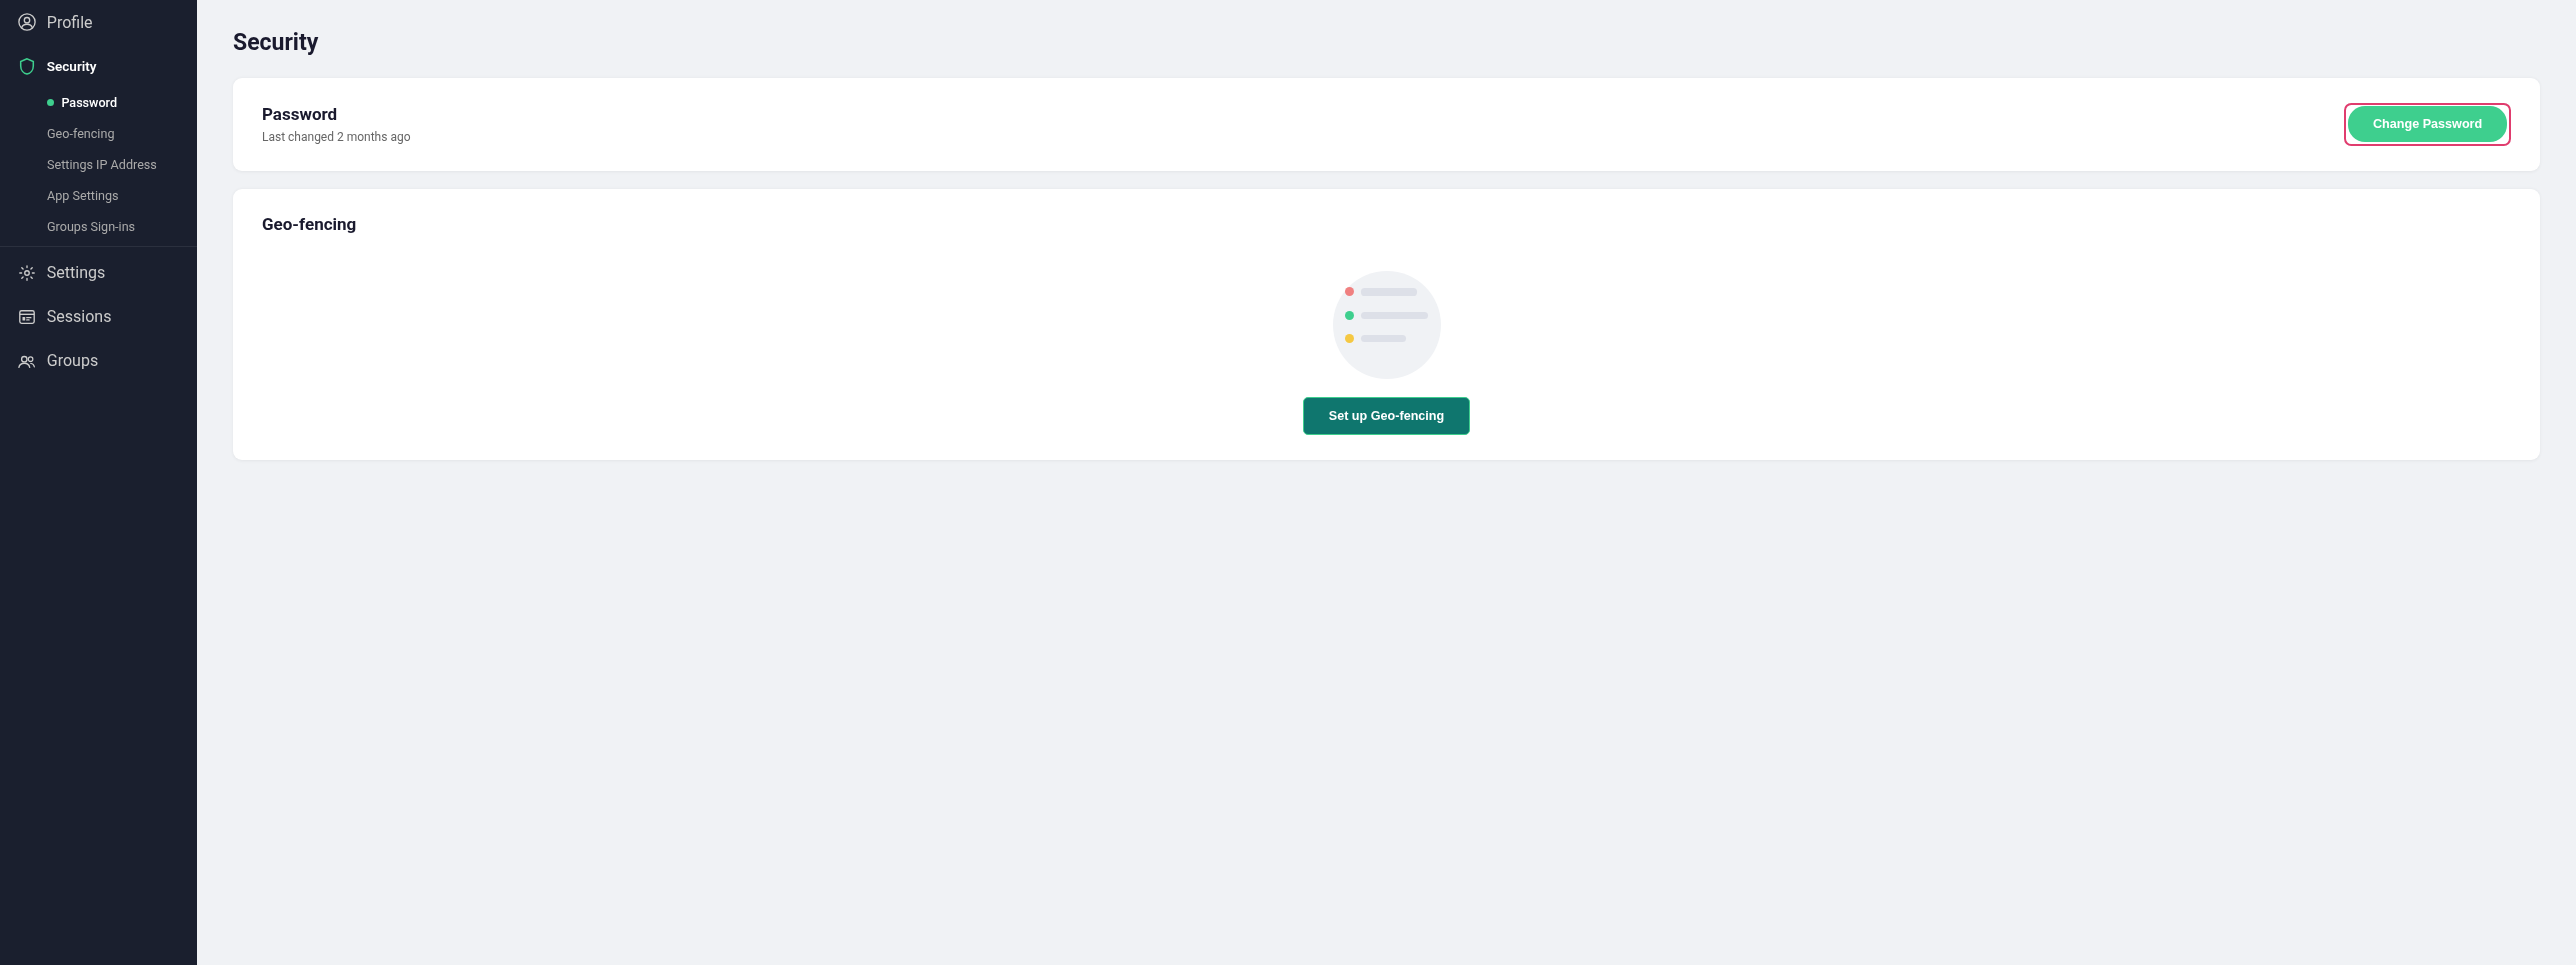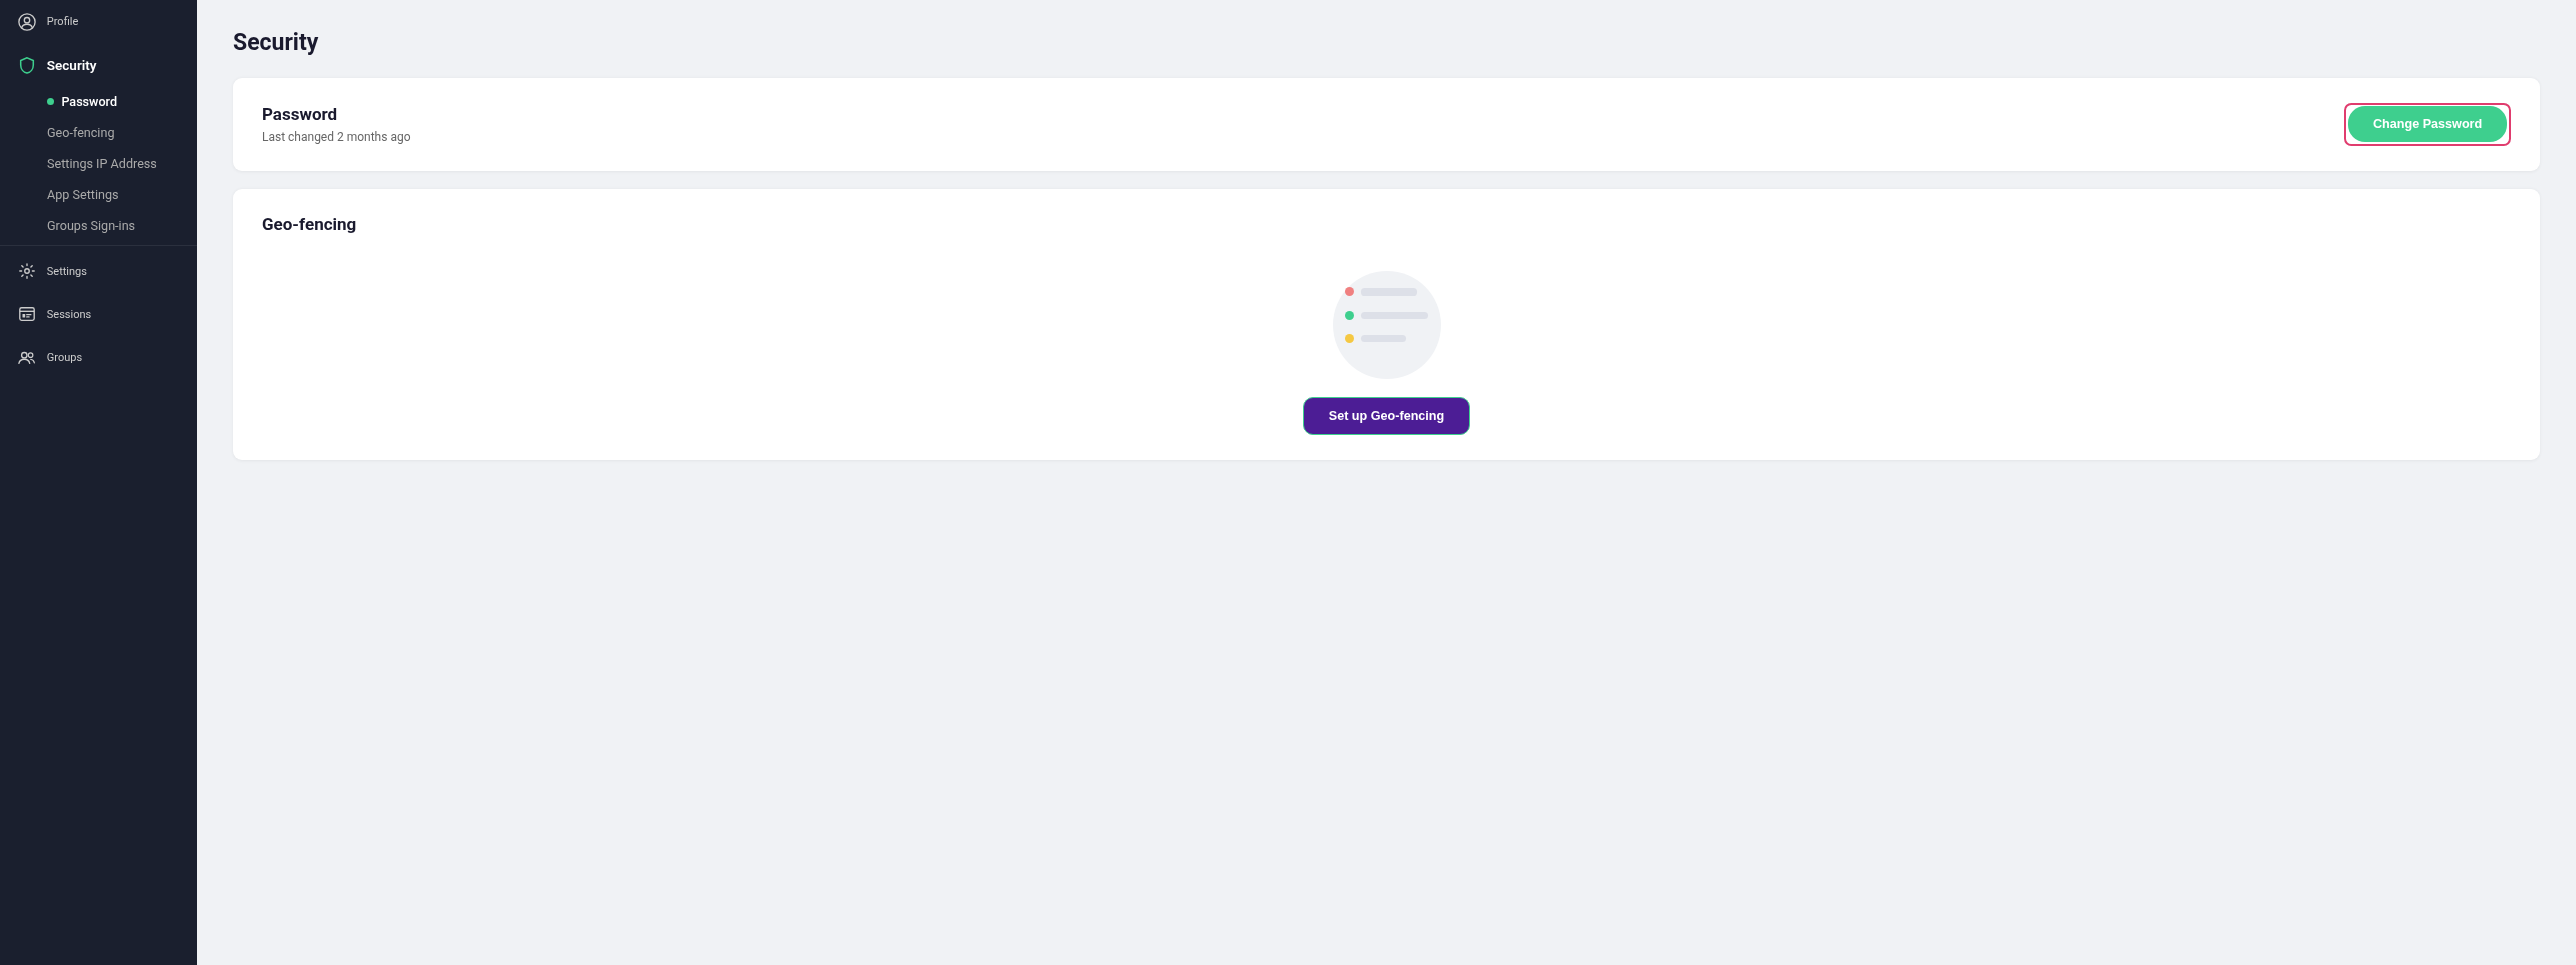--- a/index.html
+++ b/index.html
@@ -18,21 +18,21 @@
       overflow-y: auto;
     }
 
     .sidebar-item {
       display: flex;
       align-items: center;
       gap: 10.8px;
       padding: 12.6px 18px;
       cursor: pointer;
       color: #ccc;
-      font-size: 11px;
+      font-size: 16px;
       font-weight: 400;
       transition: background 0.15s;
     }
     .sidebar-item .icon {
       width: 18px;
       height: 18px;
       display: flex;
       align-items: center;
       justify-content: center;
       flex-shrink: 0;
@@ -125,24 +125,24 @@
       border: none;
       border-radius: 17px;
       padding: 10.8px 25px;
       font-size: 12.6px;
       font-weight: 600;
       cursor: pointer;
       white-space: nowrap;
     }
 
     .btn-outlined {
-      background: #4c1d95;
+      background: #0f766e;
       color: #fff;
       border: 1.8px solid #3ecf8e;
-      border-radius: 10px;
+      border-radius: 5px;
       padding: 10.8px 25px;
       font-size: 12.6px;
       font-weight: 600;
       cursor: pointer;
     }
 
     .change-password-btn-wrapper {
       border: 2.2px solid #e03c6e;
       border-radius: 7.2px;
       padding: 1.8px;

